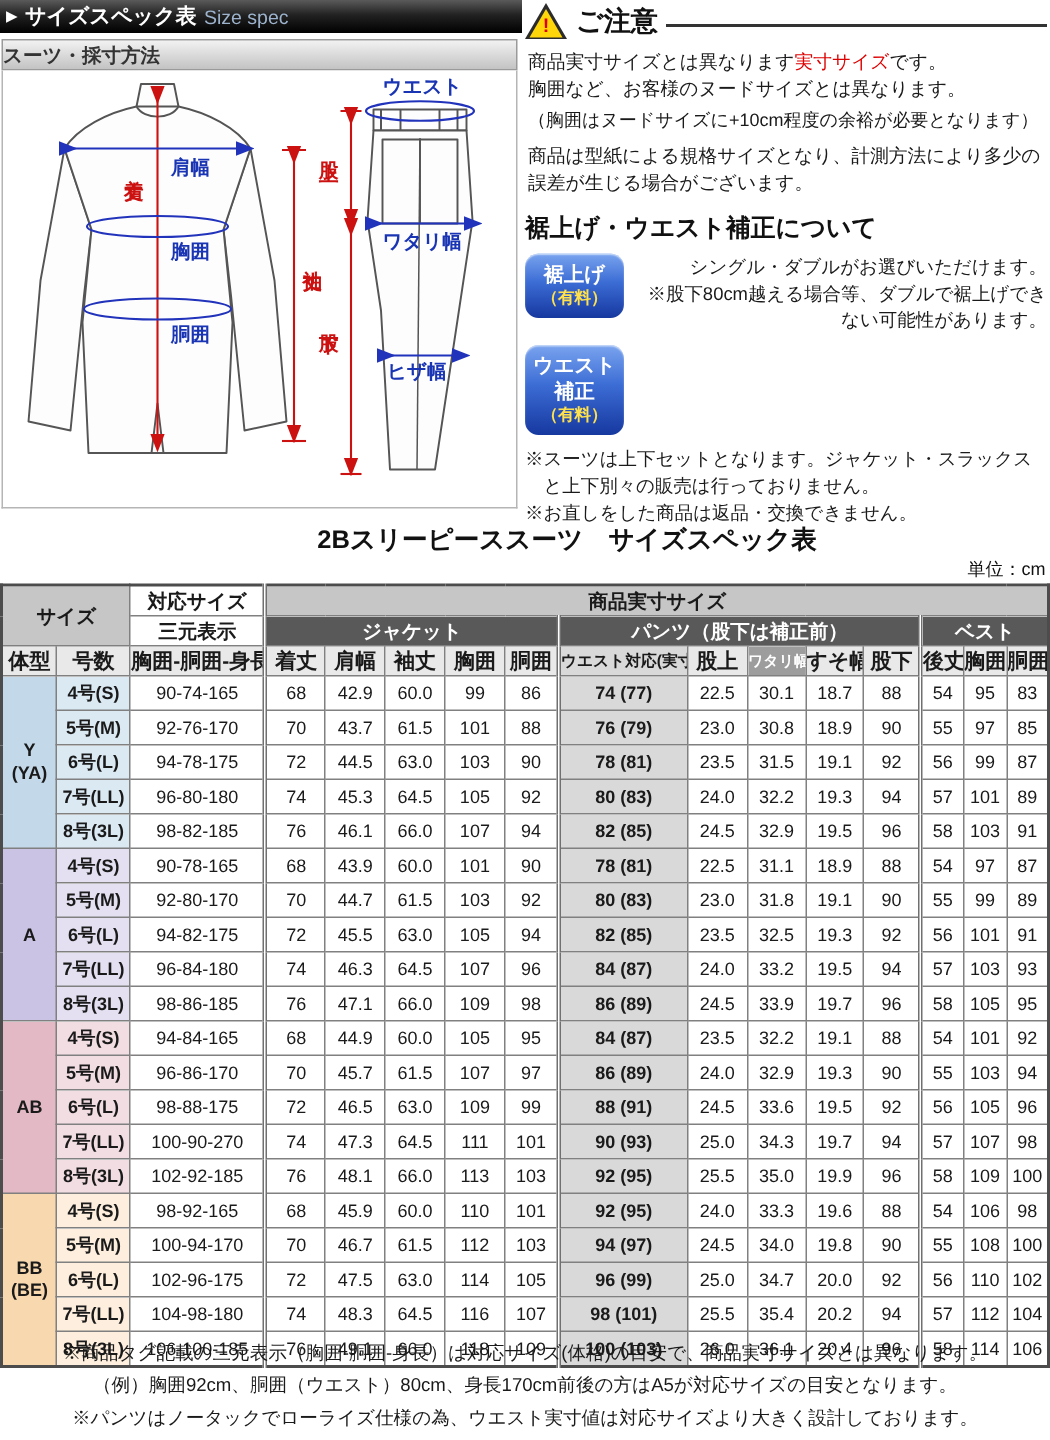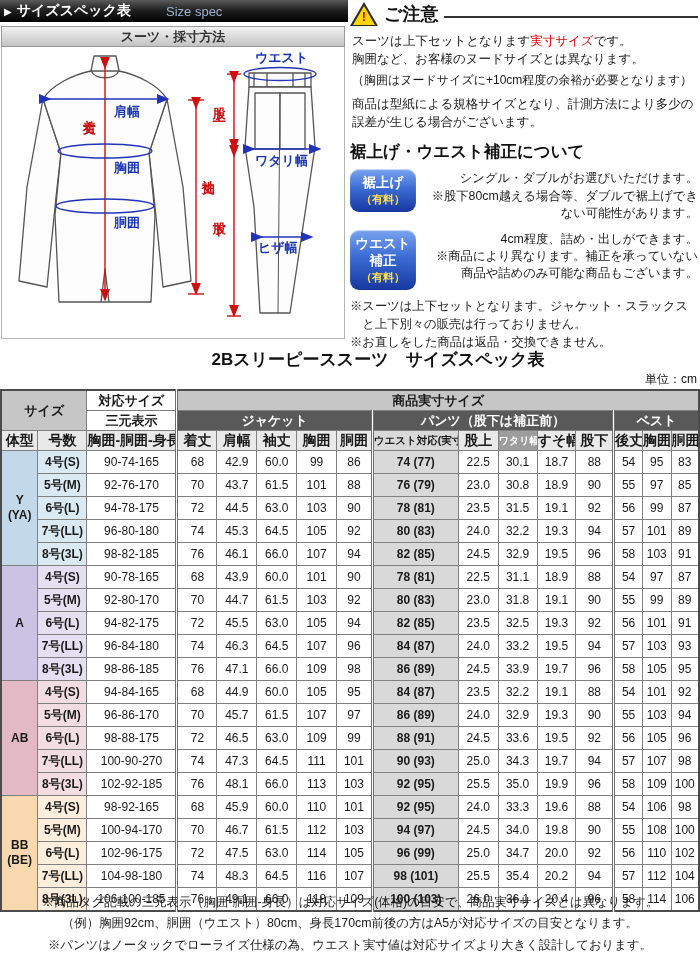--- a/index.html
+++ b/index.html
@@ -5,25 +5,25 @@
   html,body{margin:0;padding:0;background:#fff;}
   .page{position:relative;width:700px;height:960px;background:#fff;overflow:hidden;
         font-family:"Liberation Sans",sans-serif;color:#1a1a1a;}
 
   
   .top-bar{position:absolute;left:0;top:0;width:348px;height:22px;
     background:linear-gradient(#5a5a5a 0%,#222 45%,#000 100%);
     display:flex;align-items:center;gap:5px;padding-left:4px;box-sizing:border-box;}
   .top-bar .arrow{color:#fff;font-size:10px;}
   .top-bar .bar-title{color:#fff;font-weight:bold;font-size:14px;}
-  .top-bar .bar-sub{color:#9db3cd;font-size:13px;margin-left:30px;}
+  .top-bar .bar-sub{color:#9db3cd;font-size:13px;}
 
   
   .measure-panel{position:absolute;left:1px;top:26px;width:344px;}
-  .panel-title-bar{height:19px;line-height:19px;text-align:center;font-weight:bold;font-size:13px;color:#333;
+  .panel-title-bar{height:19px;line-height:19px;text-align:left;font-weight:bold;font-size:13px;color:#333;
     background:linear-gradient(#f2f2f2,#c3c3c3);border:1px solid #9a9a9a;}
   .diagram-box{position:relative;height:291px;border:1px solid #b5b5b5;border-top:none;background:#fff;}
   .dlabel{position:absolute;font-size:13px;font-weight:bold;line-height:1.05;}
   .dlabel.blue{color:#1a35b4;}
   .dlabel.red{color:#c11;}
   .vtext{writing-mode:vertical-rl;text-orientation:upright;letter-spacing:2px;}
 
   
   .notice-panel{position:absolute;left:350px;top:2px;width:348px;}
   .notice-head{display:flex;align-items:center;gap:6px;}
@@ -154,21 +154,21 @@
     <div class="notice-head">
       <span class="warn-wrap">
         <span class="warn-tri-o"></span>
           <span class="warn-tri-i"></span>
           <span class="warn-ex">!</span>
       </span>
       <span class="notice-title">ご注意</span>
       <span class="head-rule"></span>
     </div>
     <div class="n-par">
-      <span>スーツは上下セットとなります</span><span style="color:#dd0000">実寸サイズ</span><span>です。</span><br>
+      <span>商品実寸サイズとは異なります</span><span style="color:#dd0000">実寸サイズ</span><span>です。</span><br>
       <span>胸囲など、お客様のヌードサイズとは異なります。</span>
     </div>
     <div class="n-small">（胸囲はヌードサイズに+10cm程度の余裕が必要となります）</div>
     <div class="n-par">商品は型紙による規格サイズとなり、計測方法により多少の誤差が生じる場合がございます。</div>
 
     <div class="section-heading">裾上げ・ウエスト補正について</div>
     <div id="badge-rows">
         <div class="badge-row">
           <div class="badge">
             <div class="badge-main">裾上げ</div>
@@ -177,24 +177,20 @@
           <div class="badge-desc">
             <div class="hang">シングル・ダブルがお選びいただけます。</div>
             <div class="hang">※股下80cm越える場合等、ダブルで裾上げできない可能性があります。</div>
           </div>
         </div>
         <div class="badge-row">
           <div class="badge">
             <div class="badge-main">ウエスト</div>
             <div class="badge-main">補正</div>
             <div class="badge-paid">（有料）</div>
-          </div>
-          <div class="badge-desc">
-            <div class="hang">4cm程度、詰め・出しができます。</div>
-            <div class="hang">※商品により異なります。補正を承っていない商品や詰めのみ可能な商品もございます。</div>
           </div>
         </div>
       </div>
     <div id="notice-notes">
         <div class="hang nnote">※スーツは上下セットとなります。ジャケット・スラックスと上下別々の販売は行っておりません。</div>
         <div class="hang nnote">※お直しをした商品は返品・交換できません。</div>
       </div>
   </div>
 
   <h2 class="table-title">2Bスリーピーススーツ　サイズスペック表</h2>

